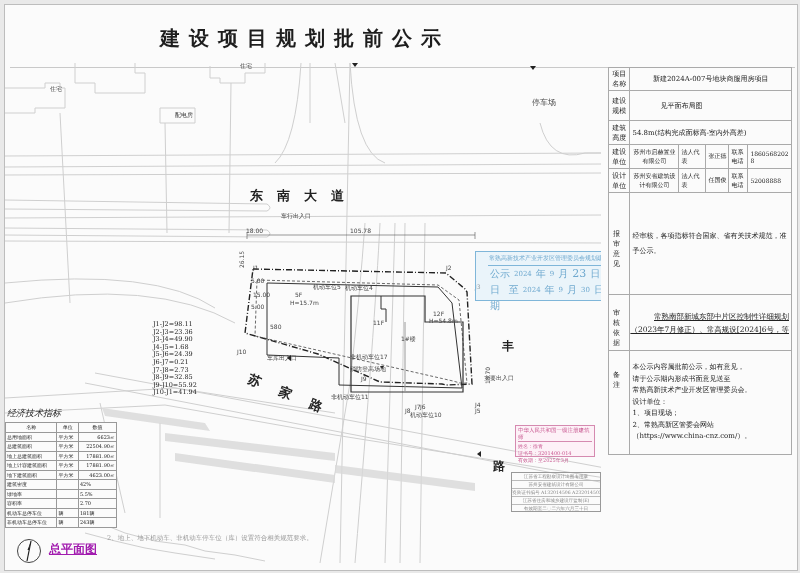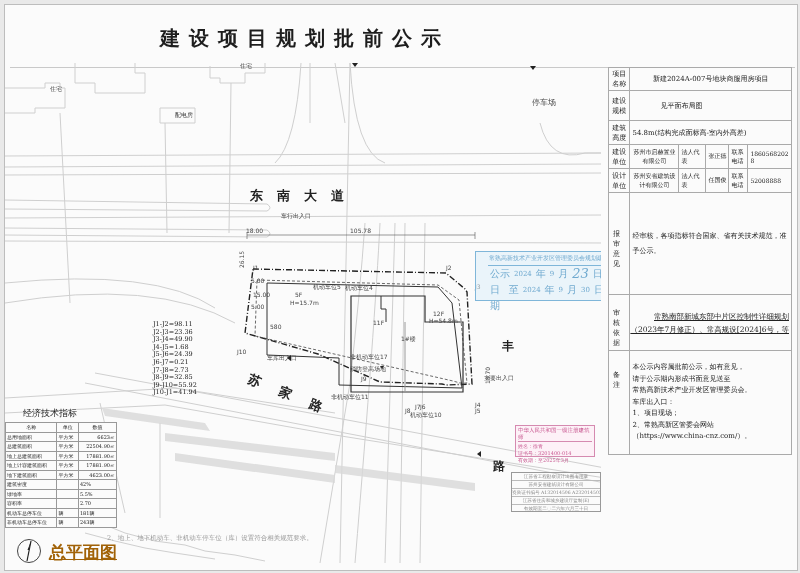--- a/index.html
+++ b/index.html
@@ -12,27 +12,27 @@
   .map { position:absolute; left:5px; top:63px; width:596px; height:500px; overflow:hidden; }
   .map svg { position:absolute; left:0; top:0; }
 
   .lbl { position:absolute; font-size:6px; color:#444; white-space:nowrap; font-family:"DejaVu Sans", sans-serif; }
   .road { position:absolute; font-size:13px; font-weight:bold; color:#222; letter-spacing:14px; font-family:"DejaVu Sans", sans-serif; }
 
   .jlist { position:absolute; left:148px; top:258px; font-size:6.5px; line-height:7.6px; color:#222; font-family:"DejaVu Serif", serif; }
 
   
   .econ { position:absolute; left:0; top:344px; width:110px; }
-  .econ-title { font-size:9px; color:#222; font-family:"DejaVu Sans", sans-serif; margin-left:18px; margin-bottom:2px; }
+  .econ-title { font-size:9px; color:#222; font-family:"DejaVu Sans", sans-serif; margin-left:2px; margin-bottom:2px;font-style:italic; }
   .econ table { border-collapse:collapse; width:112px; font-size:5px; font-family:"DejaVu Serif", serif; background:#fbfbfb; }
   .econ td, .econ th { border:1px solid #999; height:8.5px; padding:0 1px; white-space:nowrap; font-weight:normal; color:#222; }
   .econ td.v { text-align:right; }
 
   .compass { position:absolute; left:12px; top:476px; width:22px; height:22px; border:1px solid #444; border-radius:50%; }
-  .plan-title { position:absolute; left:44px; top:478px; font-size:17px; font-weight:bold; text-decoration:underline; color:#a16207; }
+  .plan-title { position:absolute; left:44px; top:478px; font-size:12px; font-weight:bold; text-decoration:underline; color:#a21caf; }
   .notes { position:absolute; left:92px; top:470px; font-size:6.5px; color:#999; line-height:11px; font-family:"DejaVu Serif", serif; }
 
   
   .stamp-blue { position:absolute; left:475px; top:251px; width:118px; height:48px; border:1.5px solid #7fb6d9; color:#6fa9cf; background:rgba(220,238,250,0.55); font-family:"DejaVu Serif", serif; }
   .stamp-blue .hdr { font-size:6px; border-bottom:1px solid #7fb6d9; padding:2px 1px; white-space:nowrap; overflow:hidden; }
   .stamp-blue .row { display:flex; font-size:10px; height:16px; line-height:16px; }
   .stamp-blue .row span { padding:0 2px; }
   .stamp-red { position:absolute; left:515px; top:425px; width:80px; height:32px; border:1.5px solid #d58ab0; color:#c95a92; background:rgba(255,235,245,0.6); font-size:5px; font-family:"DejaVu Serif", serif; line-height:7px; padding:1px 2px; box-sizing:border-box; }
   .stamp-red .hdr { font-size:5.5px; border-bottom:1px solid #d58ab0; margin-bottom:1px; }
   .stamp-grey { position:absolute; left:509px; top:472px; width:88px; height:38px; border:1px solid #999; color:#888; font-size:4.6px; line-height:7px; font-family:"DejaVu Serif", serif; text-align:center; }
@@ -274,21 +274,21 @@
   </div>
 
   <div class="stamp-blue" style="left:470px;top:188px;padding-left:12px;">
     <div class="hdr">常熟高新技术产业开发区管理委员会规划建设局</div>
     <div class="row">
       <span>公示</span>
       <span style="font-size:7px;">2024</span>
         <span>年</span>
       <span style="font-size:7px;">9</span>
         <span>月</span>
-      <span style="font-size:13px;font-style:italic;">23</span>
+      <span style="font-size:11px;">23</span>
         <span>日</span>
     </div>
     <div class="row">
       <span>日期</span>
       <span>至</span>
       <span style="font-size:7px;">2024</span>
         <span>年</span>
       <span style="font-size:7px;">9</span>
         <span>月</span>
       <span style="font-size:7px;">30</span>
@@ -359,21 +359,21 @@
       </td>
     </tr>
     <tr style="height:104px;">
       <td class="k" style="vertical-align:top;padding-top:14px;">
             <div class="vert">备注</div>
           </td>
       <td colspan="5" class="remark">
         <div>本公示内容属批前公示，如有意见，</div>
         <div>请于公示期内形成书面意见送至</div>
         <div>常熟高新技术产业开发区管理委员会。</div>
-        <div>车库出入口：</div>
+        <div>设计单位：</div>
         <div>1、项目现场；</div>
         <div>2、常熟高新区管委会网站</div>
         <div>（https://www.china-cnz.com/）。</div>
       </td>
     </tr>
   </tbody>
     </table>
 </div>
 
 </body></html>

